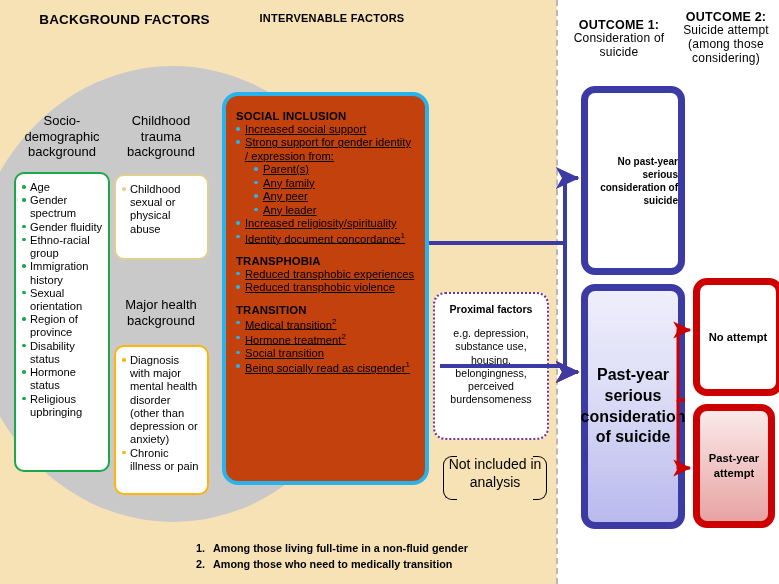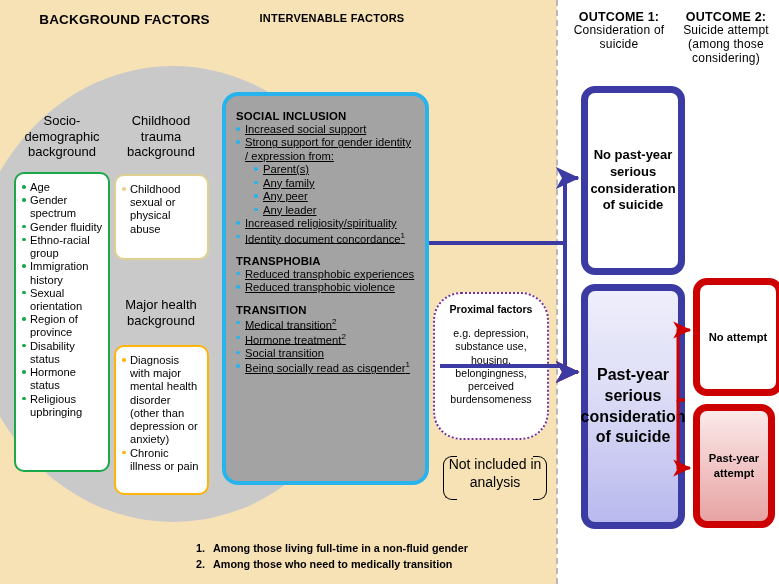--- a/index.html
+++ b/index.html
@@ -31,21 +31,21 @@
   .col-head{
     position:absolute;
     font-weight:bold;
     color:#000000;
     letter-spacing:.2px;
     text-align:center;
     line-height:1.15;
   }
   #hdr-background{left:22px;top:12px;width:205px;font-size:13.5px;}
   #hdr-intervenable{left:228px;top:12px;width:208px;font-size:11px;}
-  #hdr-outcome1{left:565px;top:10px;width:108px;font-size:12.5px;}
+  #hdr-outcome1{left:565px;top:18px;width:108px;font-size:12.5px;}
   #hdr-outcome2{left:674px;top:10px;width:104px;font-size:12.5px;}
   .oc-sub{display:block;font-weight:normal;font-size:12px;line-height:1.15;}
 
   
   .sub-title{
     position:absolute;text-align:center;font-size:13px;color:#000;
     line-height:1.2;
   }
   #t-sociodem{left:14px;top:113px;width:96px;}
   #t-childtrauma{left:113px;top:113px;width:96px;}
@@ -64,38 +64,38 @@
   .mini-list li:before{
     content:"";position:absolute;left:0;top:4px;width:3.5px;height:3.5px;border-radius:50%;
   }
   #box-sociodem .mini-list li:before{background:#1aa84a;}
   #box-childtrauma .mini-list li:before{background:#e9d28e;}
   #box-majorhealth .mini-list li:before{background:#ffb508;}
 
   
   #box-intervenable{
     position:absolute;left:222px;top:92px;width:207px;height:393px;
-    background:#a3a3a3;border:4.5px solid #29b3ec;border-radius:16px;box-sizing:border-box;
+    background:#c2410c;border:4.5px solid #29b3ec;border-radius:16px;box-sizing:border-box;
   }
   .sect{padding:0 10px;}
   .sect-h{font-weight:bold;font-size:11.4px;color:#000;margin:0 0 1px 0;letter-spacing:.1px;}
   .blue-list{margin:0 0 0 0;padding:0;list-style:none;font-size:11.2px;line-height:1.2;color:#000;text-decoration:underline;}
   .blue-list li{position:relative;padding-left:9px;}
   .blue-list li:before{
     content:"";position:absolute;left:0;top:4px;width:3.5px;height:3.5px;border-radius:50%;
     background:#29b3ec;
   }
   .blue-list .sub{margin-left:18px;}
   .gap{height:9px;}
   sup{font-size:8px;}
 
   
   #box-proximal{
     position:absolute;left:433px;top:292px;width:116px;height:148px;
-    background:#ffffff;border:2.5px dotted #7b2f93;border-radius:28px;box-sizing:border-box;
+    background:#ffffff;border:2.5px dotted #7b2f93;border-radius:12px;box-sizing:border-box;
     text-align:center;font-size:10.6px;line-height:1.25;color:#000;padding-top:9px;
   }
   #prox-title{font-weight:bold;font-size:10.6px;}
   #prox-body{margin-top:11px;}
 
   
   #not-included{
     position:absolute;left:443px;top:456px;width:104px;height:42px;
     box-sizing:border-box;
     text-align:center;font-size:14px;line-height:1.25;color:#000;
@@ -105,22 +105,22 @@
     content:"";position:absolute;top:0;width:13px;height:42px;
     border:1.6px solid #000;
   }
   #not-included:before{left:0;border-right:none;border-radius:9px 0 0 9px;}
   #not-included:after{right:0;border-left:none;border-radius:0 9px 9px 0;}
 
   
   #box-noconsider{
     position:absolute;left:581px;top:86px;width:104px;height:189px;
     background:#ffffff;border:7px solid #3b3ba3;border-radius:14px;box-sizing:border-box;
-    display:flex;align-items:center;justify-content:center;text-align:center;
-    font-size:13px;line-height:1.3;color:#000;font-weight:bold;
+    display:flex;align-items:center;justify-content:center;text-align:right;
+    font-size:10px;line-height:1.3;color:#000;font-weight:bold;
   }
   #box-consider{
     position:absolute;left:581px;top:284px;width:104px;height:245px;
     background:linear-gradient(to bottom,#eeeefb 0%,#dcdcf6 45%,#b9b9ee 100%);
     border:7px solid #3b3ba3;border-radius:14px;box-sizing:border-box;
     display:flex;align-items:center;justify-content:center;text-align:center;
     font-size:16px;line-height:1.3;color:#000;font-weight:bold;
   }
   #box-noattempt{
     position:absolute;left:693px;top:278px;width:90px;height:118px;

